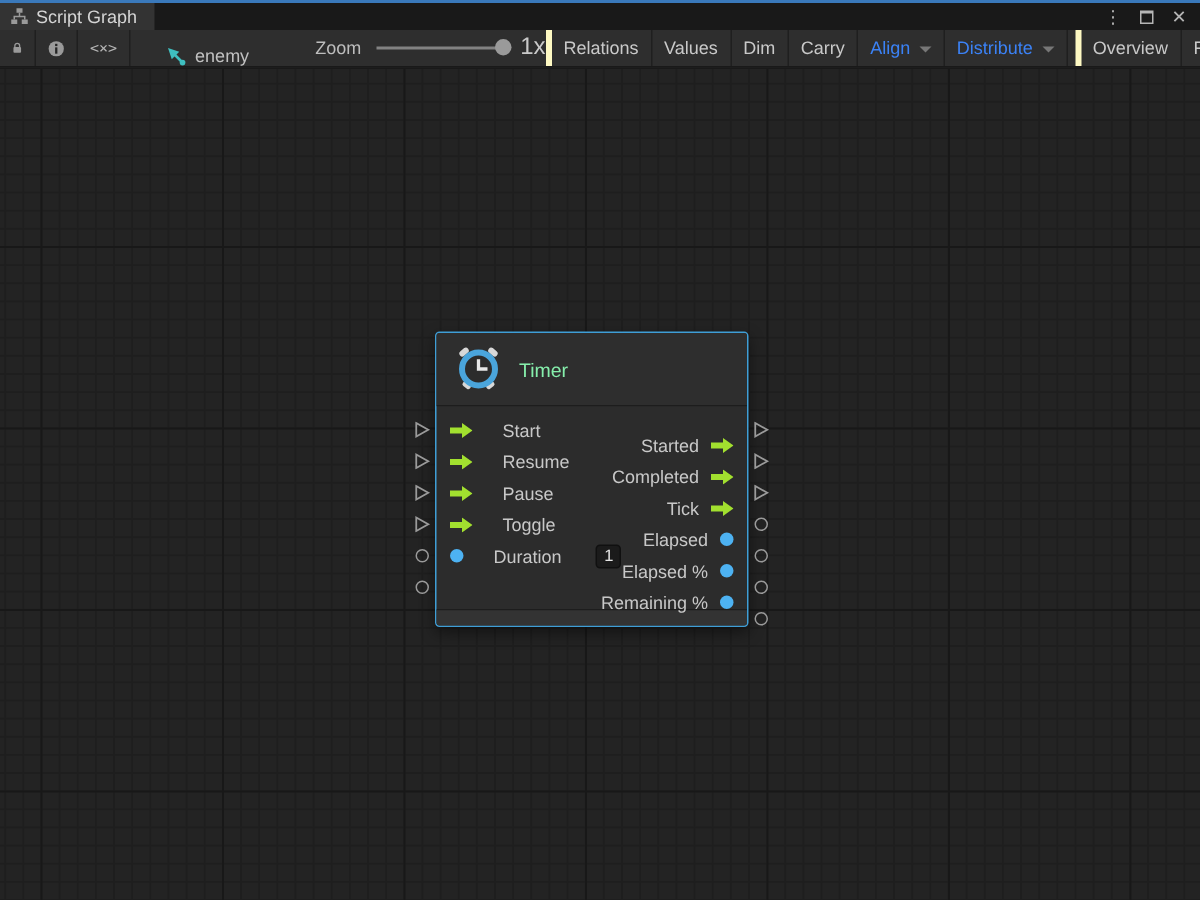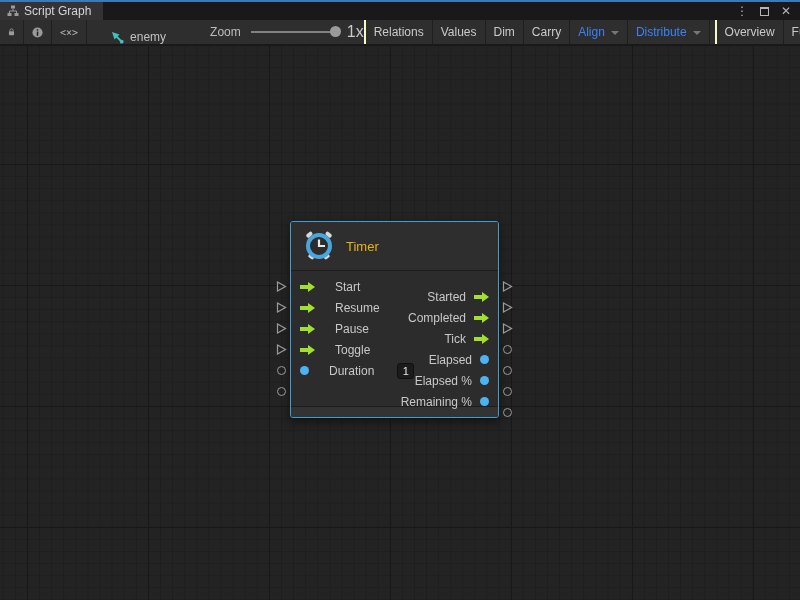--- a/index.html
+++ b/index.html
@@ -11,21 +11,21 @@
   .focusline { position:absolute; top:0; left:0; right:0; height:2px; background:#3a79bb; }
   .tabbar { position:absolute; top:2px; left:0; right:0; height:18px; background:#191919; display:flex; align-items:stretch; }
   .tab { display:flex; align-items:center; gap:5px; background:#333333; padding:0 12px 0 7px; color:#d5d5d5; font-size:12px; }
   .wincontrols { margin-left:auto; display:flex; align-items:center; gap:6px; padding-right:6px; color:#b5b5b5; }
   .wc { width:16px; height:16px; display:flex; align-items:center; justify-content:center; font-size:12px; cursor:pointer; }
   .maxbox { width:9px; height:9px; border:1px solid #b5b5b5; border-top-width:2px; }
 
   
   .toolbar { position:absolute; top:20px; left:0; right:0; height:25px; background:#2e2e2e; border-bottom:1px solid #191919; display:flex; align-items:stretch; font-size:12px; color:#c9c9c9; }
   .tbtn { display:flex; align-items:center; justify-content:center; border-right:1px solid #1f1f1f; padding:0 8px; cursor:pointer; white-space:nowrap; }
-  .tbtn.first { border-left:2px solid #fef9c3; }
+  .tbtn.first { border-left:4px solid #fef9c3; }
   .tbtn.disabled { color:#3b82f6; cursor:default; }
   .caret { width:0; height:0; border-left:4px solid transparent; border-right:4px solid transparent; border-top:4px solid #777; margin-left:6px; margin-top:2px; }
   .breadcrumb { display:flex; align-items:flex-end; gap:6px; margin-left:24px; color:#c0c0c0; }
   .zoomctl { display:flex; align-items:center; margin-left:44px; }
   .zoomlabel { color:#bdbdbd; margin-right:10px; }
   .slider { position:relative; width:88px; height:14px; cursor:pointer; }
   .slider .track { position:absolute; top:6px; left:0; right:0; height:2px; background:#828282; }
   .slider .handle { position:absolute; top:1px; right:-2px; width:11px; height:11px; border-radius:50%; background:#9a9a9a; }
   .zoomval { margin-left:8px; color:#c9c9c9; font-size:16px; }
   .rightbtns { margin-left:auto; display:flex; align-items:stretch; }
@@ -39,21 +39,21 @@
       linear-gradient(90deg, #181818 1px, transparent 1px),
       linear-gradient(#1e1e1e 1px, transparent 1px),
       linear-gradient(90deg, #1e1e1e 1px, transparent 1px);
     background-size:121px 121px, 121px 121px, 12.1px 12.1px, 12.1px 12.1px;
     background-position:27px 118px, 27px 118px, 27px 118px, 27px 118px;
   }
 
   
   .node { position:absolute; left:290px; top:175px; width:209px; background:#2c2c2c; border:1px solid #3f9ed6; border-radius:3px; box-shadow:0 4px 10px rgba(0,0,0,0.45); }
   .node-header { height:49px; background:#2e2e2e; border-bottom:1px solid #1d1d1d; display:flex; align-items:center; gap:11px; padding:0 12px; border-radius:2px 2px 0 0; cursor:move; }
-  .node-title { color:#eab308; font-size:13px; }
+  .node-title { color:#86efac; font-size:13px; }
   .node-body { padding:5px 0 4px 0; }
   .row { height:21px; display:flex; align-items:center; padding:0 9px; }
   .pleft { display:flex; align-items:center; gap:20px; }
   .pright { margin-left:auto; display:flex; align-items:center; gap:8px;margin-top:20px; }
   .plabel { color:#c8c8c8; font-size:12px; white-space:nowrap; }
   .dot { width:9px; height:9px; border-radius:50%; }
   .dot.blue { background:#4db2f2; }
   .dot.purple { background:#a678e0; }
   .valuebox { width:17px; height:16px; background:#1b1b1b; border:1px solid #101010; border-radius:3px; color:#e6e6e6; font-size:11px; text-align:center; font-family:"Liberation Sans", sans-serif; padding:0; margin-left:3px; }
   .checkbox { width:14px; height:14px; background:#1b1b1b; border:1px solid #101010; border-radius:3px; margin-left:3px; cursor:pointer; }

